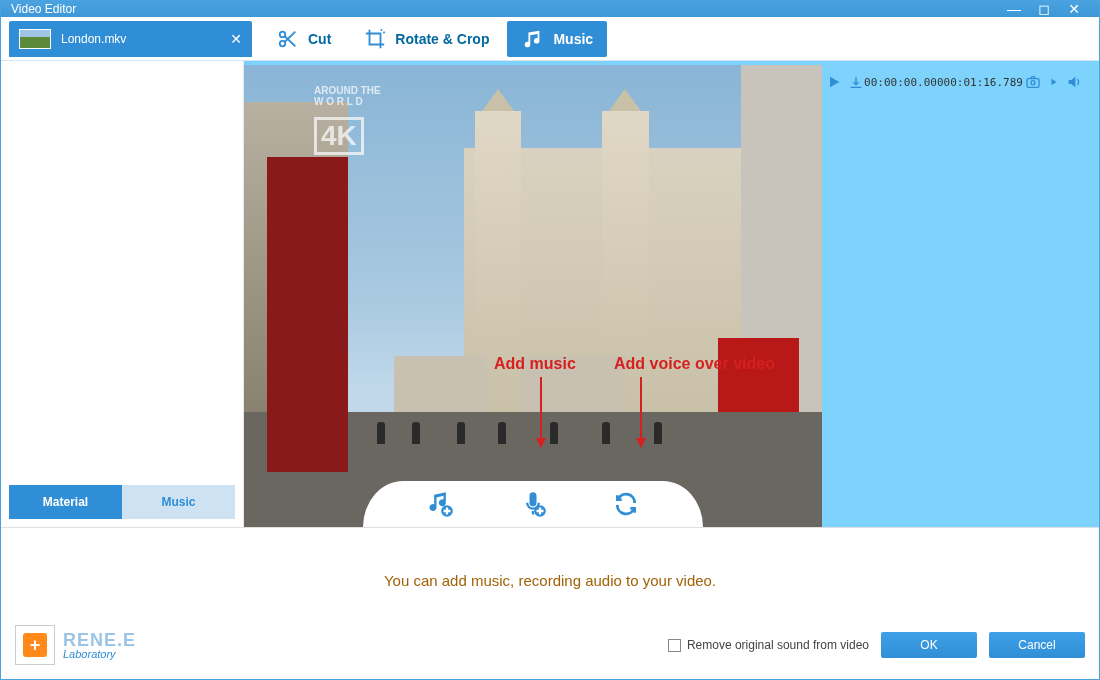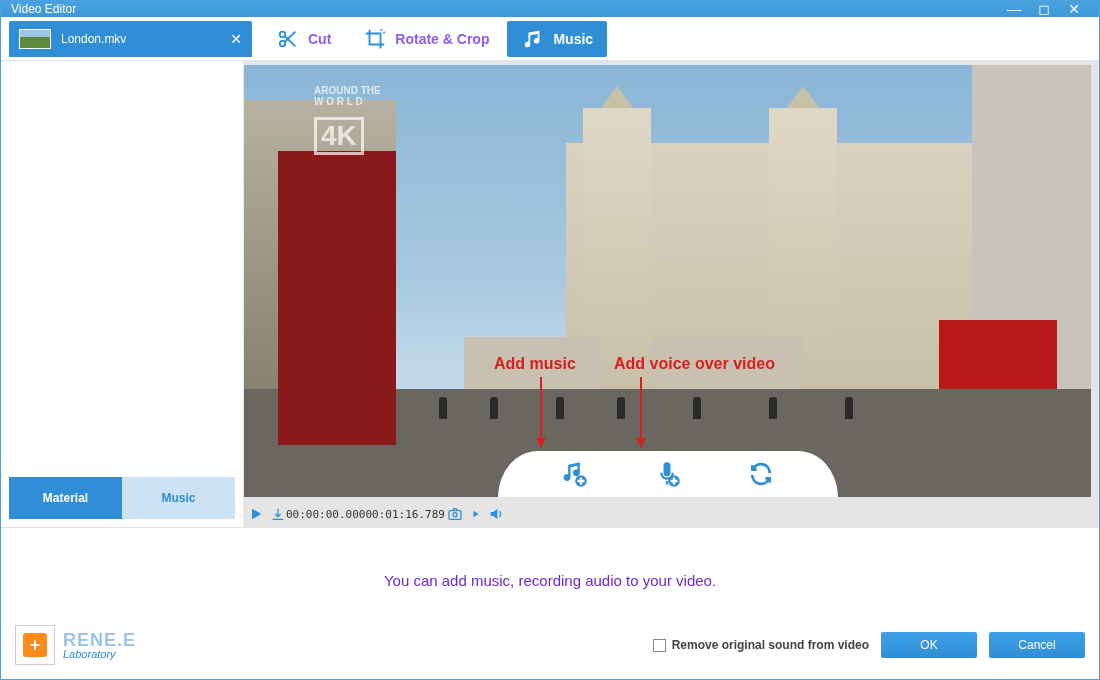--- a/index.html
+++ b/index.html
@@ -6,31 +6,31 @@
 body { background: #fff; width: 1100px; height: 680px; overflow: hidden; border: 1px solid #4aa3e0; }
 .titlebar { height: 16px; background: linear-gradient(#4aa3e0, #3e97d6); color: #fff; display: flex; align-items: center; padding: 0 10px; font-size: 12px; }
 .titlebar .title { flex: 1; }
 .titlebar .winbtn { width: 30px; text-align: center; cursor: pointer; font-size: 14px; }
 .toolbar-row { height: 44px; background: #fff; display: flex; border-bottom: 1px solid #d9e6f2; }
 .file-tab { width: 243px; height: 36px; margin: 4px 0 0 8px; background: #2f8ed6; color: #fff; font-size: 12px; display: flex; align-items: center; padding: 0 10px; border-radius: 2px 2px 0 0; }
 .file-tab .thumb { width: 32px; height: 20px; background: linear-gradient(#9ec5e6 40%, #5a8a3a 40%); margin-right: 10px; border: 1px solid #fff; }
 .file-tab .name { flex: 1; }
 .file-tab .close { cursor: pointer; font-size: 14px; }
 .tools { flex: 1; display: flex; align-items: center; padding: 4px 10px; gap: 4px; }
-.tool { height: 36px; display: flex; align-items: center; gap: 8px; padding: 0 14px; color: #8b5cf6; font-weight: 600; font-size: 14px; cursor: pointer; border-radius: 2px; }
+.tool { height: 36px; display: flex; align-items: center; gap: 8px; padding: 0 14px; color: #0369a1; font-weight: 600; font-size: 14px; cursor: pointer; border-radius: 2px; }
 .tool.active { background: #2f8ed6; color: #fff; }
 .tool .ticon { width: 24px; height: 24px; display: flex; align-items: center; justify-content: center; }
 .main { display: flex; height: 466px; }
 .sidebar { width: 243px; background: #fff; display: flex; flex-direction: column; border-right: 1px solid #e8e8e8; }
 .sidebar-body { flex: 1; }
-.sidebar-tabs { display: flex; height: 42px; margin: 12px 8px 8px 8px; }
+.sidebar-tabs { display: flex; height: 34px; margin: 12px 8px 8px 8px; }
 .sidebar-tabs .stab { flex: 1; display: flex; align-items: center; justify-content: center; font-size: 12px; font-weight: 600; cursor: pointer; }
 .sidebar-tabs .stab.active { background: #2f8ed6; color: #fff; }
 .sidebar-tabs .stab.inactive { background: #cde3f4; color: #2f8ed6; }
-.preview-area { flex: 1; display: flex; flex-direction: column; background: #e5e5e5; padding: 4px 8px 0 0; }
+.preview-area { flex: 1; display: flex; flex-direction: row; background: #7dd3fc; padding: 4px 8px 0 0; }
 .video-frame { flex: 1; background: #1a1a1a; position: relative; overflow: hidden; }
 .sky { position: absolute; inset: 0; background: linear-gradient(#8ab5d6 0%, #a8c9e0 50%, #c0d8ea 70%); }
 .ground { position: absolute; left:0; right:0; bottom:0; height: 25%; background: #6a6660; }
 .cathedral { position: absolute; left: 38%; right: 14%; top: 18%; bottom: 25%; background: linear-gradient(#d9d2c0, #c9c0a8); }
 .tower { position: absolute; width: 8%; background: linear-gradient(#e0d8c6, #c9c0a8); bottom: 25%; }
 .tower.l { left: 40%; top: 10%; }
 .tower.r { left: 62%; top: 10%; }
 .tower::before { content: ""; position: absolute; top: -22px; left: 50%; transform: translateX(-50%); border-left: 16px solid transparent; border-right: 16px solid transparent; border-bottom: 22px solid #c9c0a8; }
 .redbox { position: absolute; left: 4%; top: 20%; bottom: 12%; width: 14%; background: #8a1a1a; }
 .bldg { position: absolute; left:0; top: 8%; bottom: 25%; width: 18%; background: linear-gradient(#b8b0a0, #8a8270); }
@@ -56,29 +56,29 @@
 .play-icons { display: flex; gap: 6px; color: #2f8ed6; }
 .play-icons span { cursor: pointer; display:flex; align-items:center; }
 .timecode { font-family: monospace; font-size: 11px; }
 .track { flex: 1; position: relative; height: 12px; }
 .track-bar { position: absolute; left: 0; right: 0; top: 5px; height: 4px; background: #ff8a1a; border-radius: 2px; }
 .track-thumb { position: absolute; left: 0; top: 1px; width: 12px; height: 12px; background: #fff; border: 2px solid #ff8a1a; border-radius: 50%; }
 .hint { position: absolute; left: 50%; transform: translateX(-50%); top: -2px; font-size: 11px; color: #555; white-space: nowrap; }
 .right-icons { display: flex; gap: 6px; color: #2f8ed6; }
 .right-icons span { cursor: pointer; }
 .footer { height: 140px; background: #fff; border-top: 1px solid #e0e0e0; display: flex; flex-direction: column; position: relative; }
-.footer-msg { text-align: center; font-size: 15px; color: #6d28d9; padding-top: 44px; flex:1; }
+.footer-msg { text-align: center; font-size: 15px; color: #a16207; padding-top: 44px; flex:1; }
 .footer-bottom { height: 44px; display: flex; align-items: center; padding: 0 14px; gap: 12px; }
 .logo { display: flex; align-items: center; gap: 8px; margin-right: auto; }
 .logo-box { width: 40px; height: 40px; background: #fff; border: 1px solid #ccc; display:flex; align-items:center; justify-content:center; position:relative; }
 .logo-plus { width: 24px; height: 24px; background: #ff8a1a; color:#fff; display:flex; align-items:center; justify-content:center; font-weight:700; font-size:18px; border-radius:3px;}
 .logo-text { line-height: 1; }
 .logo-text .l1 { color: #9cc4e6; font-weight: 700; font-size: 18px; letter-spacing: 1px; }
 .logo-text .l2 { color: #2f8ed6; font-size: 11px; font-style: italic; }
-.chk { display: flex; align-items: center; gap: 6px; font-size: 12px; color: #444; cursor: pointer; font-weight: bold; }
+.chk { display: flex; align-items: center; gap: 6px; font-size: 12px; color: #444; cursor: pointer; }
 .chk-box { width: 13px; height: 13px; border: 1px solid #888; background: #fff; }
 .btn { width: 96px; height: 26px; background: linear-gradient(#3fa0e8, #2f8ed6); color: #fff; font-size: 12px; border: none; border-radius: 2px; cursor: pointer; }
 svg { display: block; }
 </style>
 </head>
 <body>
 
 <div class="titlebar">
   <span class="title">Video Editor</span>
   <span class="winbtn">—</span>

